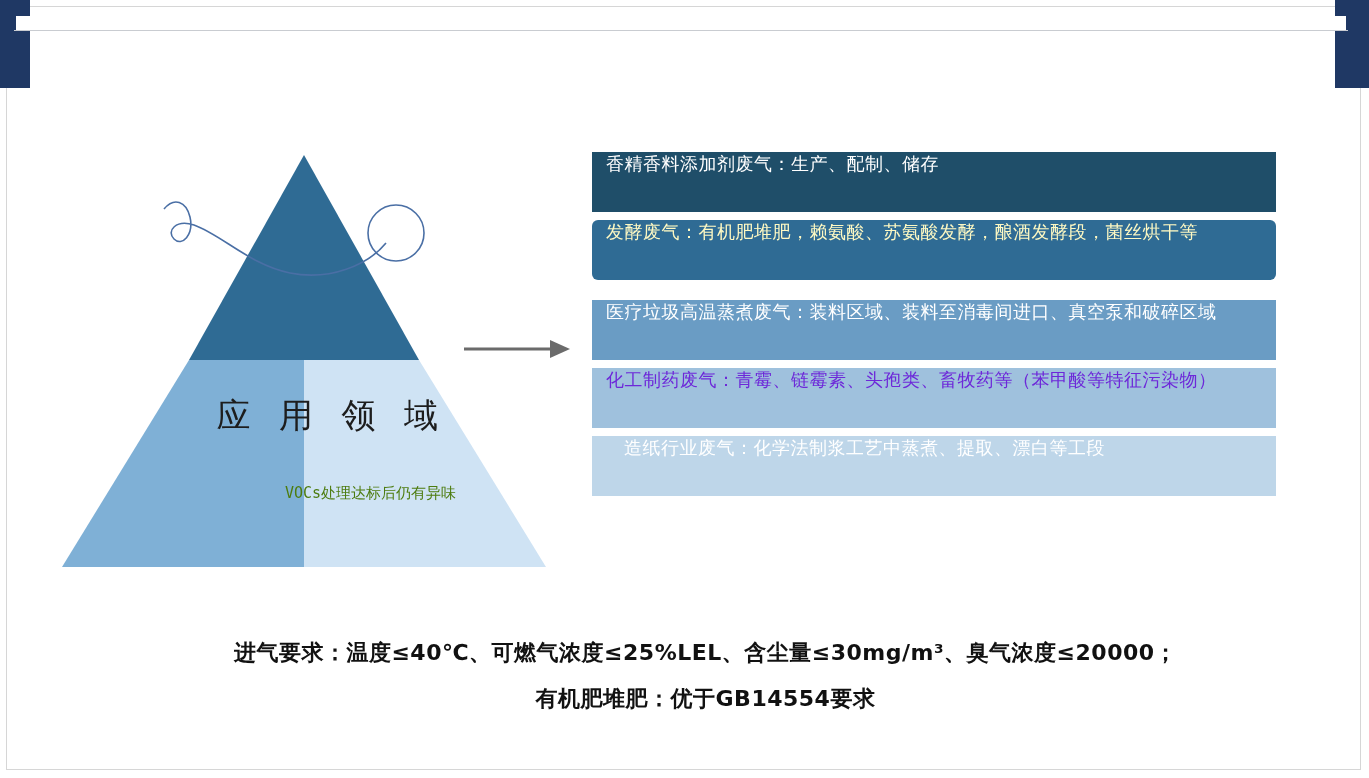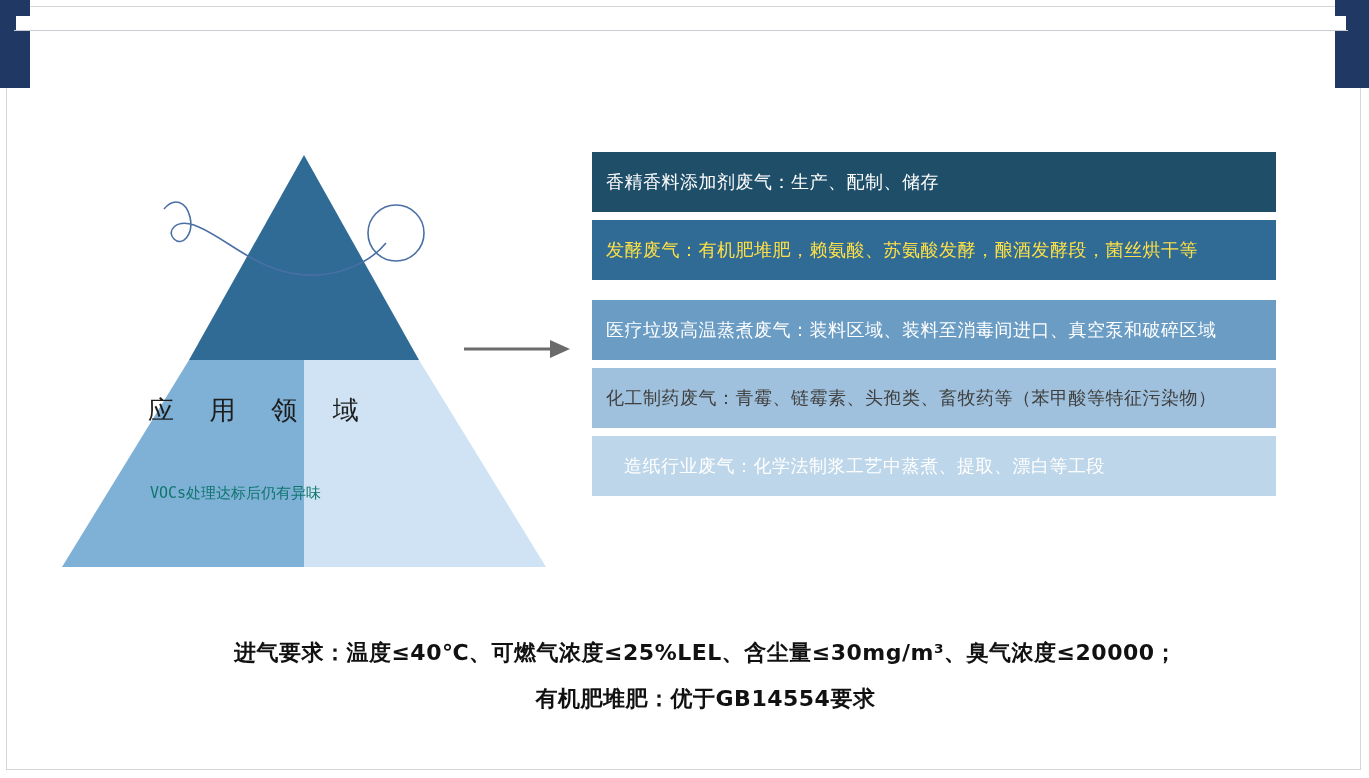--- a/index.html
+++ b/index.html
@@ -70,36 +70,36 @@
     width: 484px;
     height: 412px;
   }
   .pyramid svg { display: block; }
 
   .pyramid-title {
     position: absolute;
     left: 148px;
     top: 393px;
     width: 300px;
-    text-align: left;
-    font-size: 26px;
+    text-align: right;
+    font-size: 34px;
     letter-spacing: 10px;
     color: #1d1d1d;
-    font-family: Liberation Mono, monospace;
+    font-family: Liberation Serif, serif;
     white-space: nowrap;
   }
   .pyramid-sub {
     position: absolute;
-    left: 150px;
+    left: 156px;
     top: 482px;
     width: 300px;
-    text-align: left;
+    text-align: right;
     font-size: 15px;
     line-height: 22px;
-    color: #0f766e;
+    color: #4d7c0f;
     font-family: "DejaVu Sans Mono", monospace;
   }
 
   
   .squiggle {
     position: absolute;
     left: 160px;
     top: 195px;
     width: 270px;
     height: 130px;
@@ -118,31 +118,30 @@
   .bars {
     position: absolute;
     left: 592px;
     top: 152px;
     width: 684px;
   }
   .bar {
     height: 60px;
     margin-bottom: 8px;
     display: flex;
-    align-items: center;
     padding: 0 14px;
     box-sizing: border-box;
     font-size: 18px;
     font-family: "DejaVu Sans", sans-serif;
     letter-spacing: 0.5px;
   }
   .bar-0 { background: #1f4e69; color: #ffffff; }
-  .bar-1 { background: #2f6b94; color: #fde047; }
+  .bar-1 { background: #2f6b94; color: #fef9c3; border-radius: 6px; }
   .bar-2 { background: #6a9cc4; color: #ffffff; margin-top: 20px; }
-  .bar-3 { background: #9fc1dd; color: #404040; font-family: Liberation Serif, serif; }
+  .bar-3 { background: #9fc1dd; color: #6d28d9; font-family: Liberation Serif, serif; }
   .bar-4 { background: #bed6e9; color: #ffffff; padding-left: 32px; }
 
   
   .footer {
     position: absolute;
     left: 0;
     top: 630px;
     width: 1369px;
     text-align: center;
     color: #111111;

